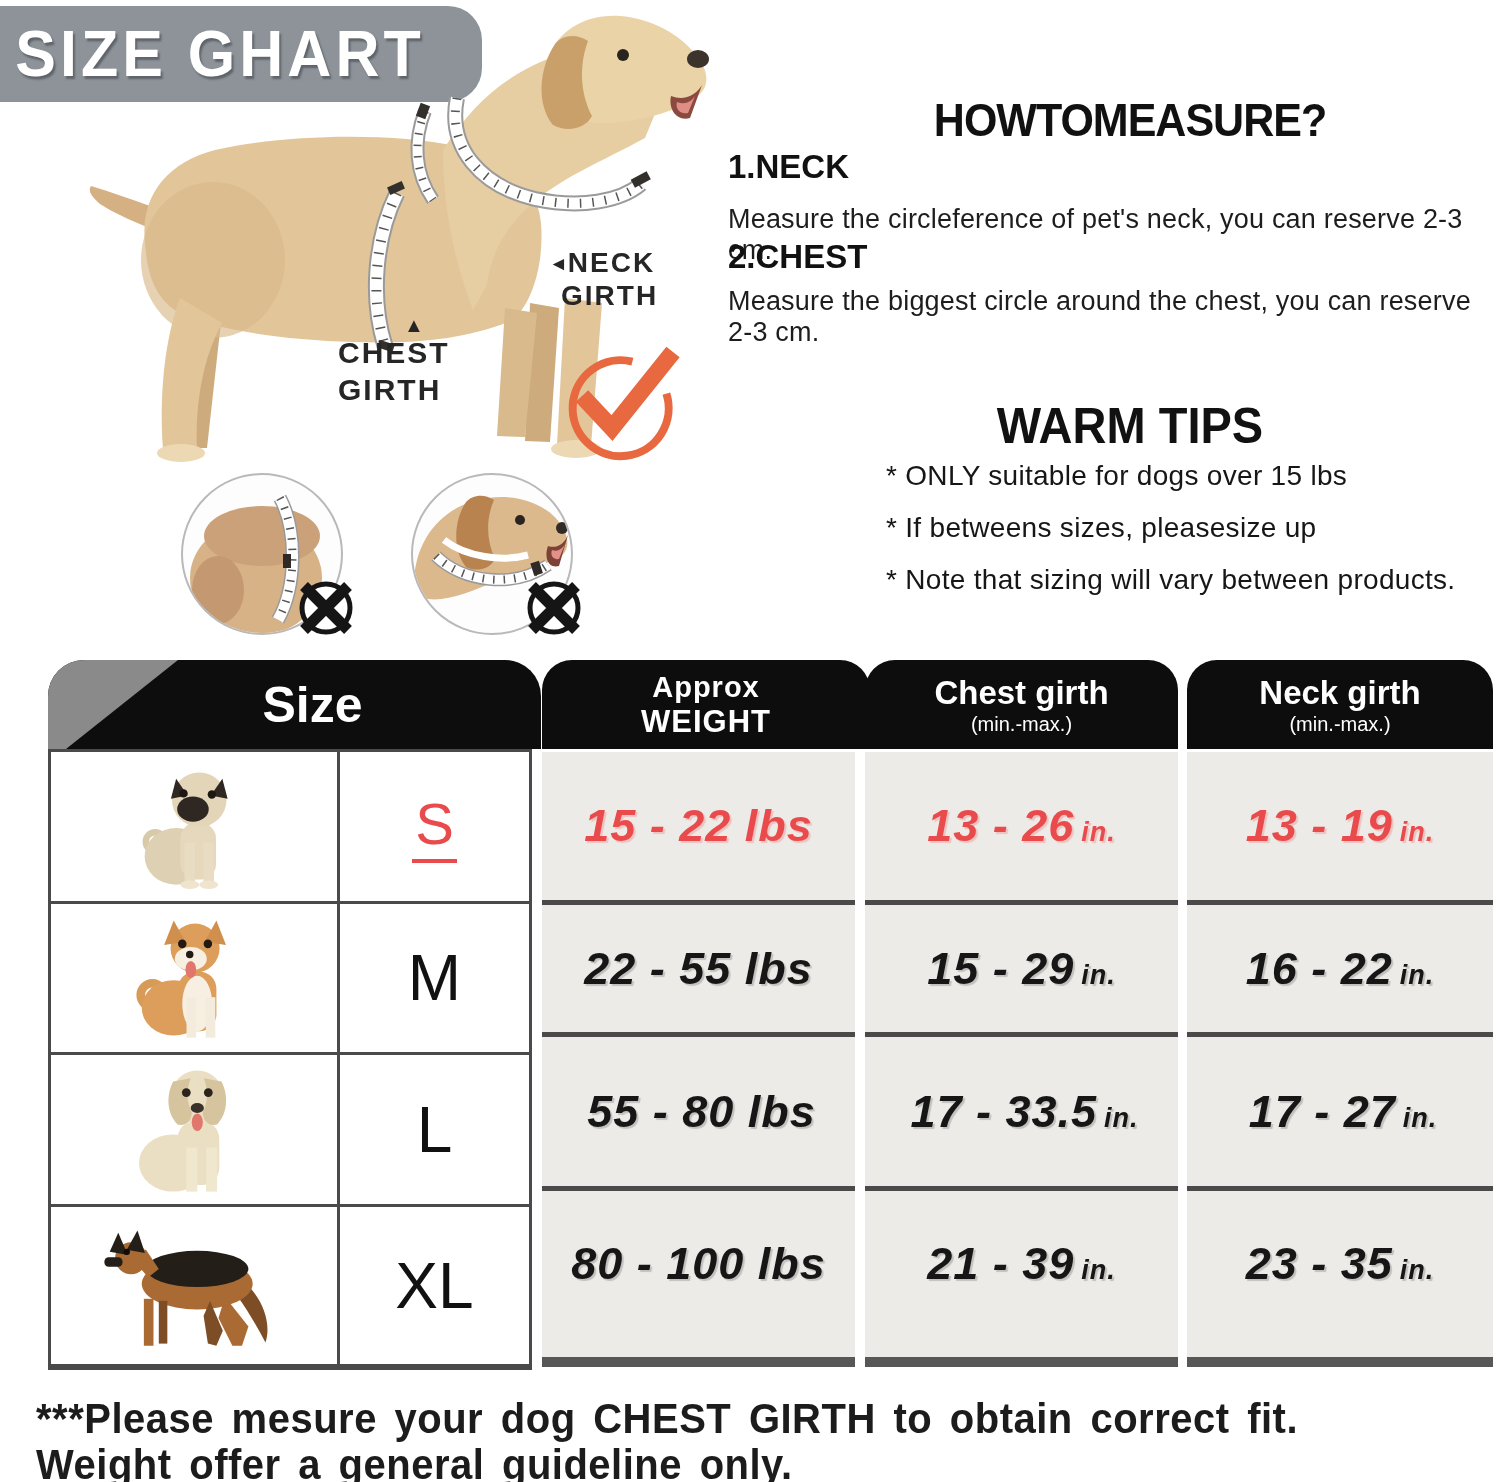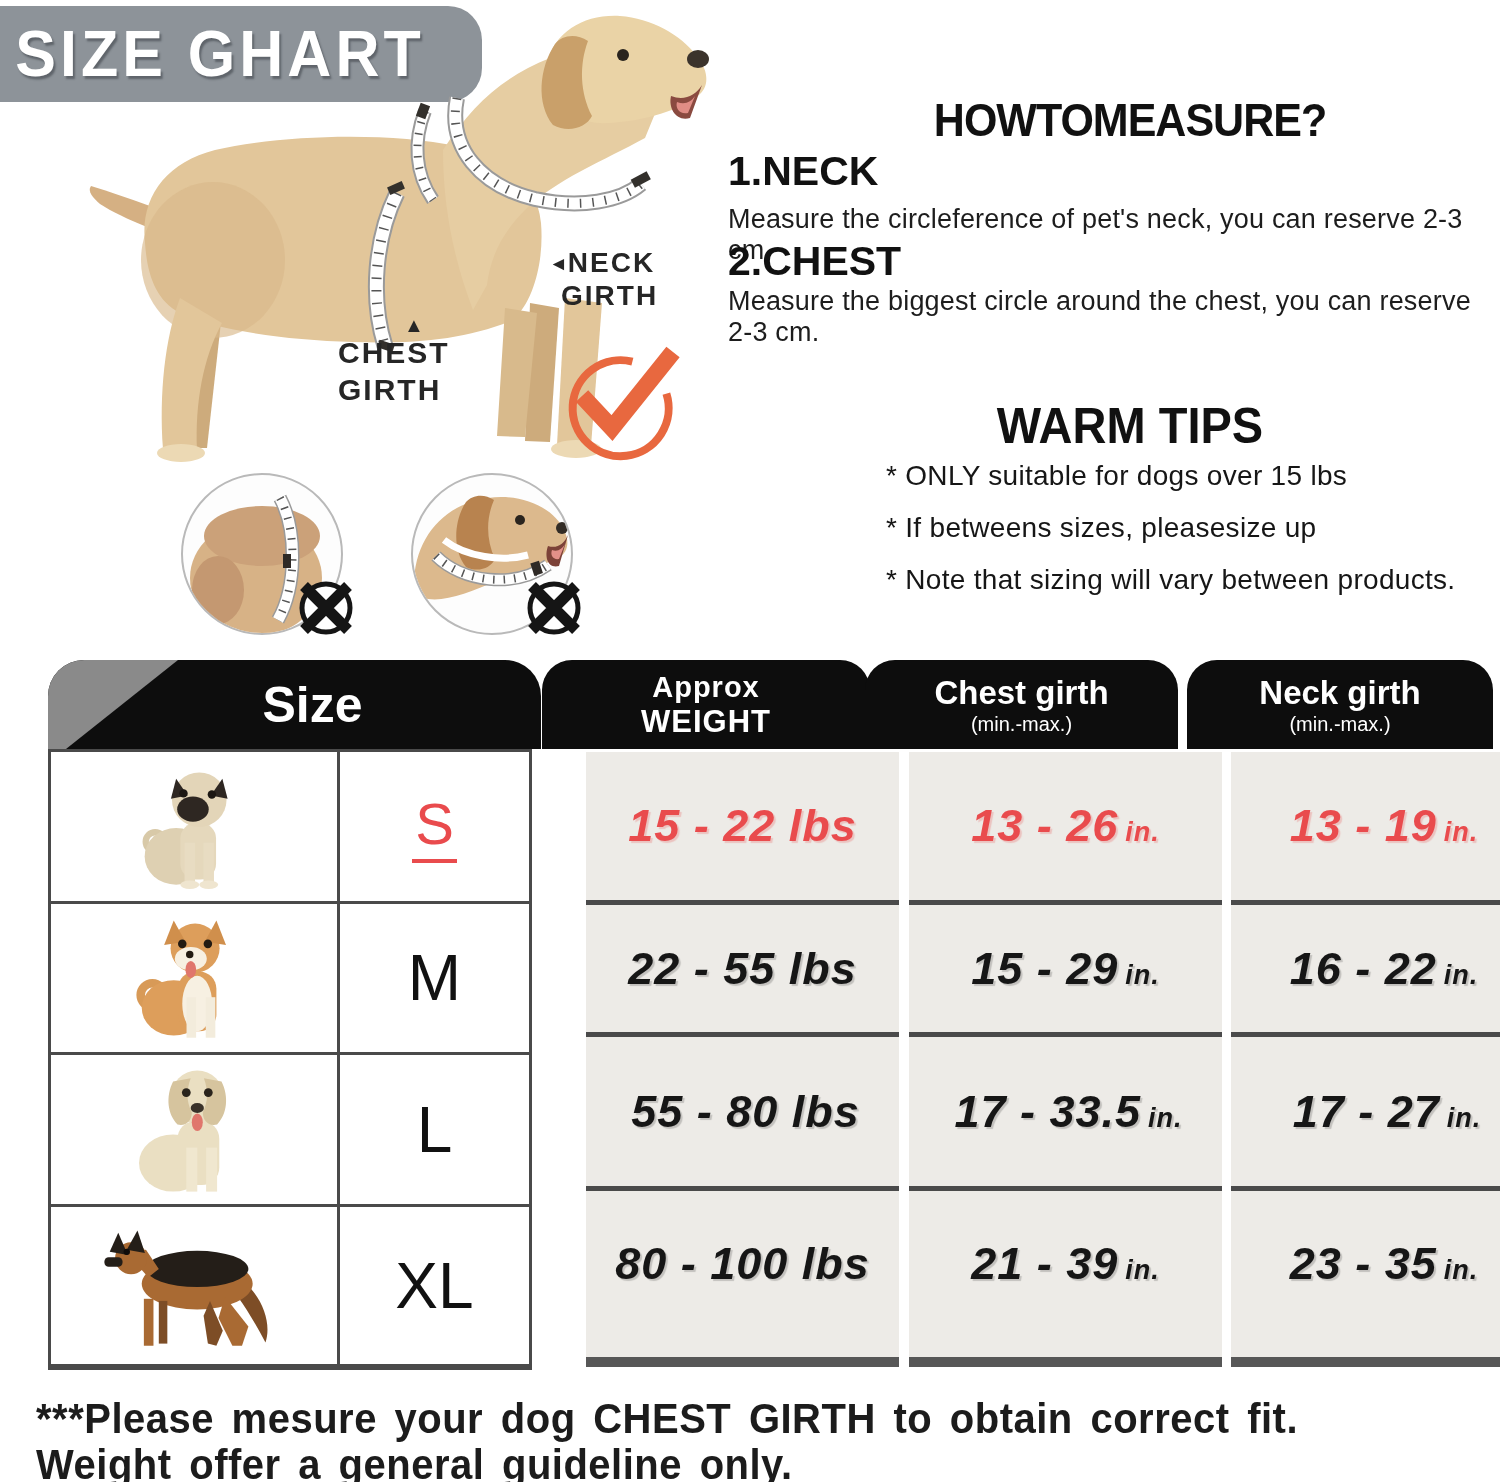--- a/index.html
+++ b/index.html
@@ -15,21 +15,21 @@
     text-shadow:2px 3px 2px rgba(40,45,50,.45);transform:scaleY(1.05);}
 
   
   .diag-label{font-weight:700;color:#262626;letter-spacing:2px;line-height:32px;font-size:28px;}
   .diag-label .arrow{font-size:19px;vertical-align:2px;letter-spacing:0;}
   #chest-arrow{font-size:20px;color:#262626;}
 
   
   #htm-heading,#tips-heading{left:760px;width:740px;text-align:center;font-weight:700;color:#111;}
   #htm-heading{top:96px;font-size:43px;letter-spacing:-1px;transform:scaleY(1.08);}
-  .step-label{left:728px;font-size:41px;font-weight:700;color:#111;}
+  .step-label{left:728px;font-size:33px;font-weight:700;color:#111;}
   .step-text{left:728px;font-size:27px;color:#1d1d1d;letter-spacing:.2px;}
   #tips-heading{top:398px;font-size:47px;letter-spacing:0px;transform:scaleY(1.05);}
   .tip{left:886px;font-size:28px;color:#161616;letter-spacing:.3px;}
 
   
   .th{background:var(--header-bg);color:#fff;display:flex;flex-direction:column;
       align-items:center;justify-content:center;overflow:hidden;}
   #th-size{left:48px;top:660px;width:493px;height:89px;border-radius:36px 36px 0 0;}
   #th-size .wedge{position:absolute;left:0;top:0;width:140px;height:89px;
       background:var(--wedge-grey);clip-path:polygon(0 0,130px 0,18px 89px,0 89px);}
@@ -48,21 +48,21 @@
      grid-template-rows:152px 151px 152px 1fr;background:#fff;}
   #size-grid .c{border-right:3px solid var(--grid-border);border-bottom:3px solid var(--grid-border);
      display:flex;align-items:center;justify-content:center;}
   #size-grid .c.last{border-bottom:none;}
   #size-grid .c.letter{border-right:none;}
   .size-letter{font-size:64px;color:#111;}
   .size-letter.red{color:var(--accent-red);border-bottom:4px solid var(--accent-red);
      padding:0 3px 2px 3px;font-size:58px;}
 
   
-  .vcol{top:752px;height:615px;background:var(--cell-bg);border-bottom:10px solid var(--bar);margin-left:44px;}
+  .vcol{top:752px;height:615px;background:var(--cell-bg);border-bottom:10px solid var(--bar);}
   #col-weight{left:542px;width:313px;}
   #col-chest{left:865px;width:313px;}
   #col-neck{left:1187px;width:306px;}
   .vcol .cell{display:flex;align-items:center;justify-content:center;}
   .vcol .r1{height:153px;border-bottom:5px solid var(--separator);}
   .vcol .r2{height:132px;border-bottom:5px solid var(--separator);}
   .vcol .r3{height:154px;border-bottom:5px solid var(--separator);padding-left:6px;}
   .vcol .r4{height:145px;}
   .val{font-style:italic;font-weight:700;font-size:45px;letter-spacing:1px;color:#161616;
        text-shadow:2px 2px 1px rgba(0,0,0,.18);white-space:nowrap;}

